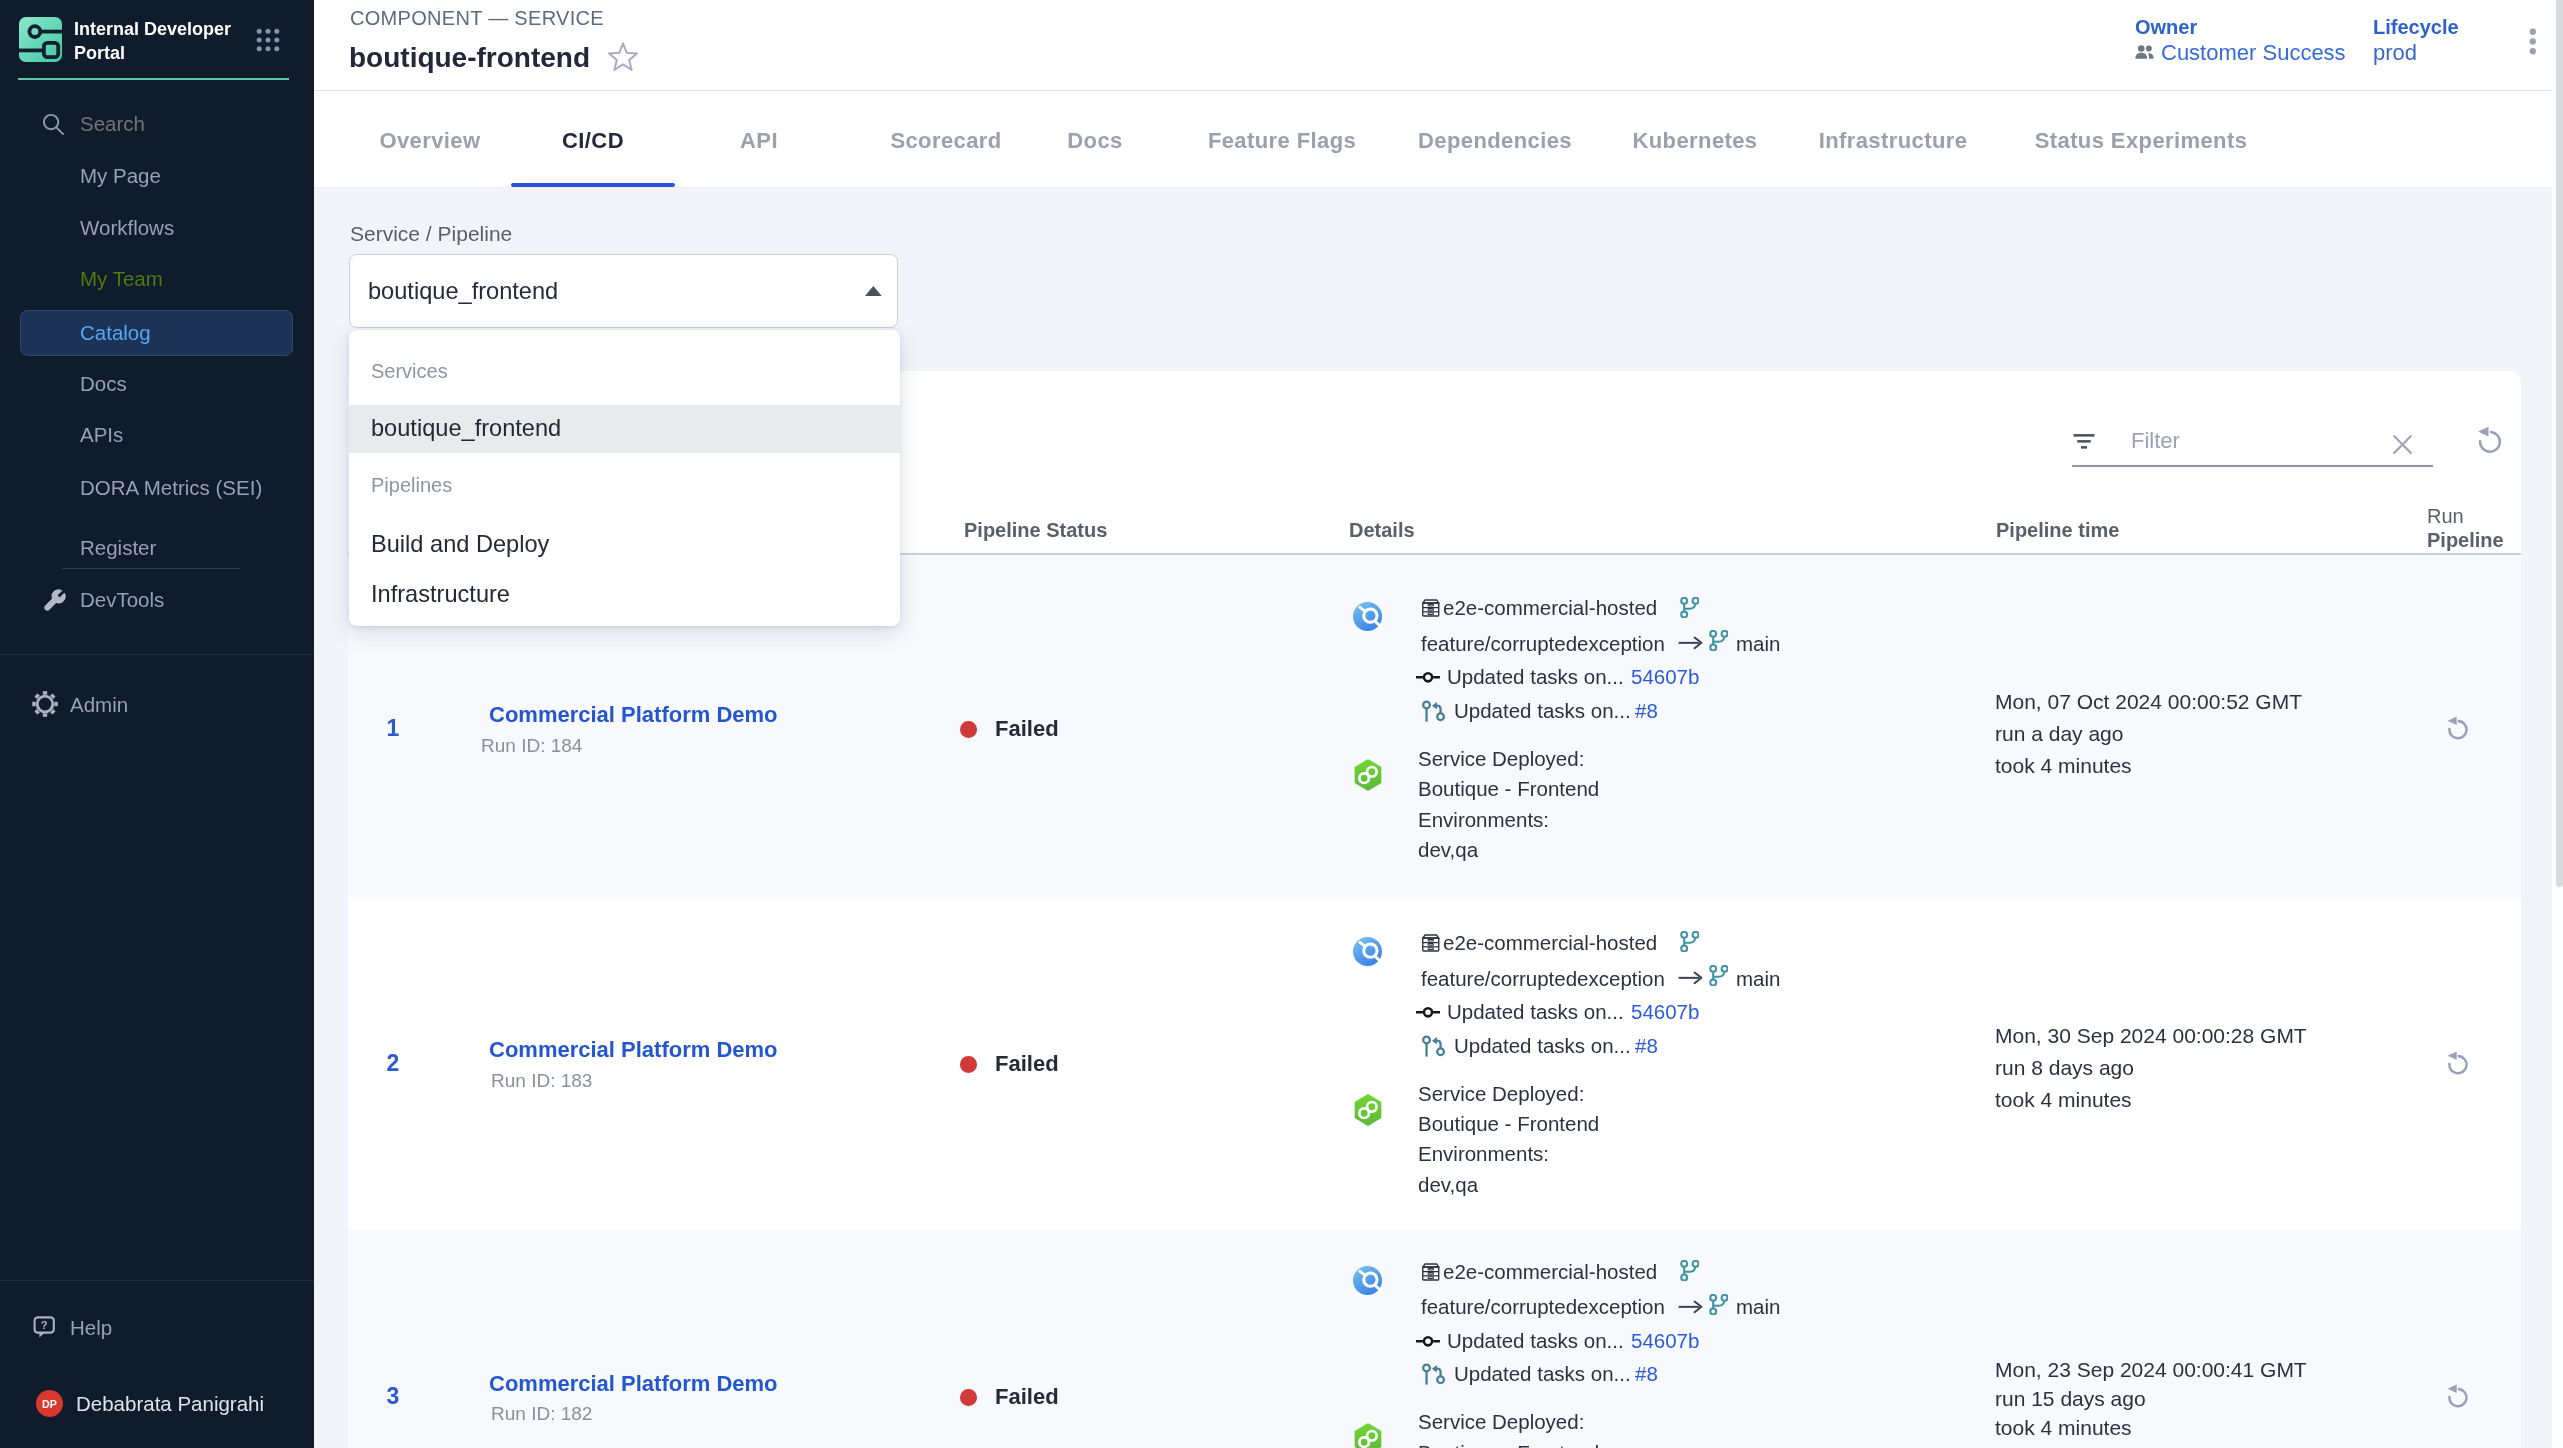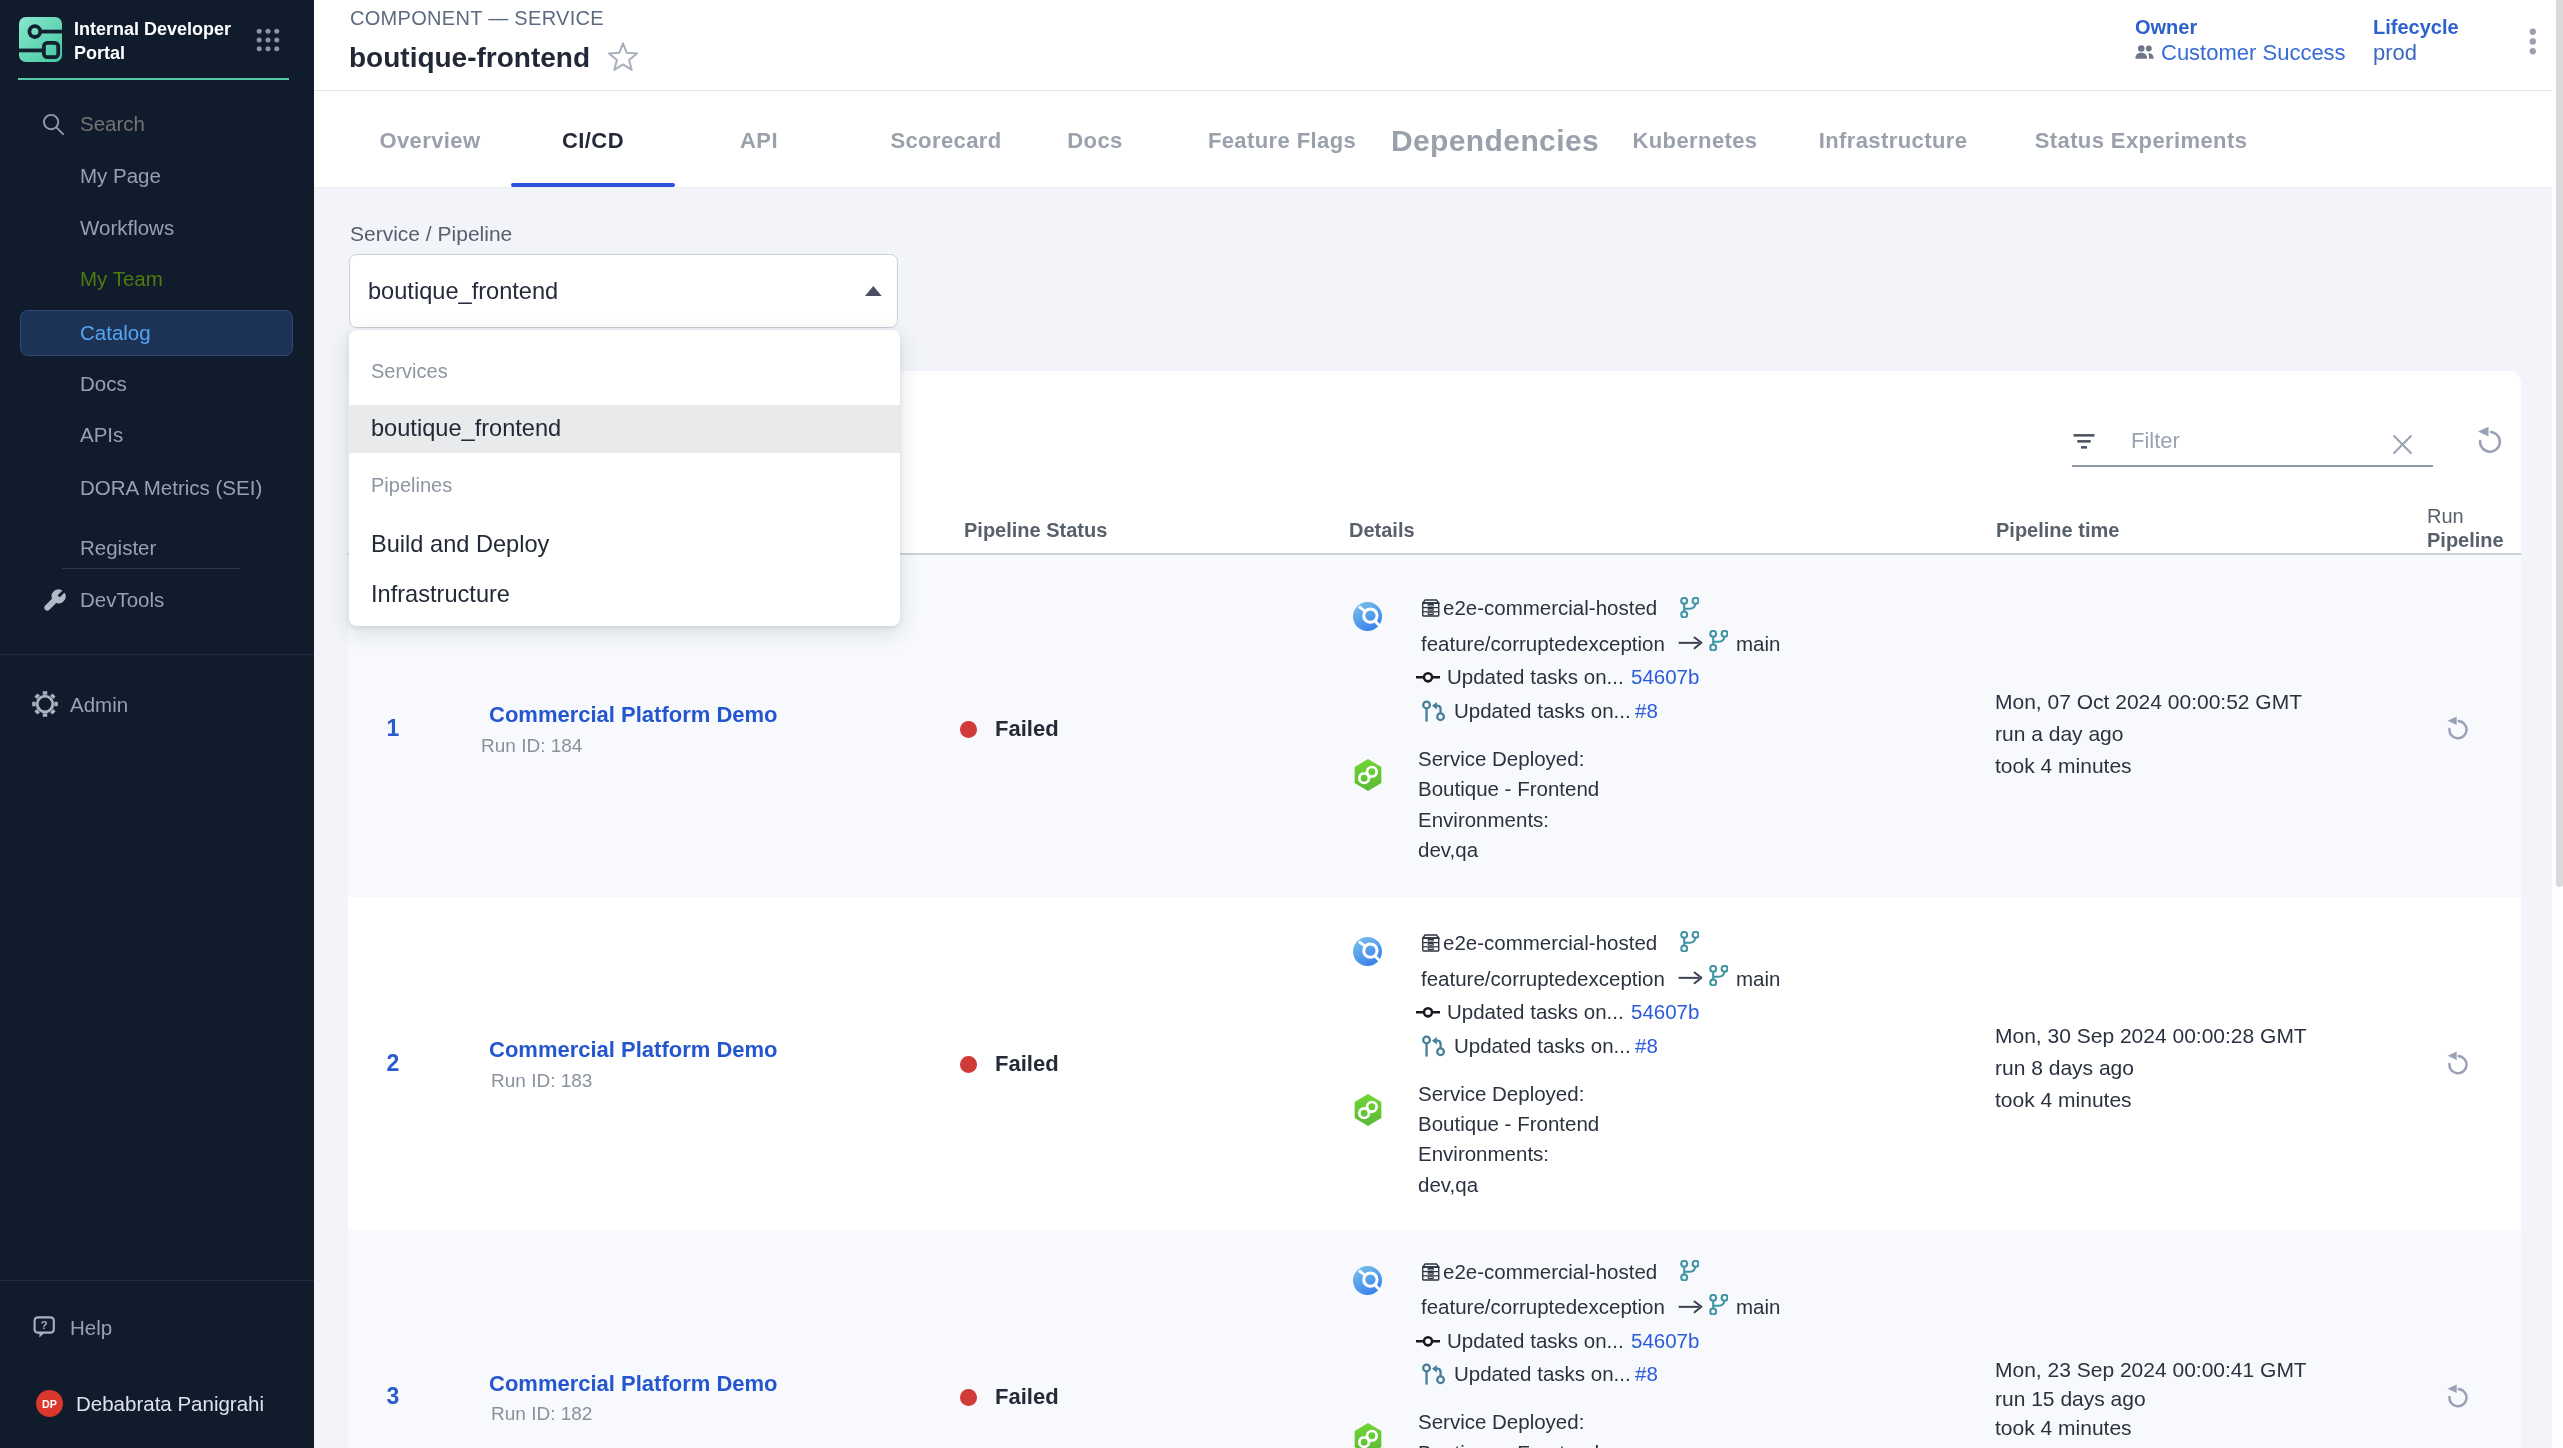--- a/index.html
+++ b/index.html
@@ -30,21 +30,21 @@
       <circle cx="5" cy="18" r="4.2" fill="#9aa0ad"></circle>
       <circle cx="5" cy="31" r="4.2" fill="#9aa0ad"></circle>
     </svg>
 <div style="position:absolute;left:314px;top:91px;width:2249px;height:97px;background:#fff;border-bottom:0.8px solid #eceef3;"></div>
 <div style="position:absolute;left:430px;top:141px;transform:translateY(-50%);font-size:22px;color:#9aa1ac;white-space:nowrap;font-weight:700;letter-spacing:0.4px;transform:translate(-50%,-50%);">Overview</div>
 <div style="position:absolute;left:593px;top:141px;transform:translateY(-50%);font-size:22px;color:#23293a;white-space:nowrap;font-weight:700;letter-spacing:0.4px;transform:translate(-50%,-50%);">CI/CD</div>
 <div style="position:absolute;left:759px;top:141px;transform:translateY(-50%);font-size:22px;color:#9aa1ac;white-space:nowrap;font-weight:700;letter-spacing:0.4px;transform:translate(-50%,-50%);">API</div>
 <div style="position:absolute;left:946px;top:141px;transform:translateY(-50%);font-size:22px;color:#9aa1ac;white-space:nowrap;font-weight:700;letter-spacing:0.4px;transform:translate(-50%,-50%);">Scorecard</div>
 <div style="position:absolute;left:1095px;top:141px;transform:translateY(-50%);font-size:22px;color:#9aa1ac;white-space:nowrap;font-weight:700;letter-spacing:0.4px;transform:translate(-50%,-50%);">Docs</div>
 <div style="position:absolute;left:1282px;top:141px;transform:translateY(-50%);font-size:22px;color:#9aa1ac;white-space:nowrap;font-weight:700;letter-spacing:0.4px;transform:translate(-50%,-50%);">Feature Flags</div>
-<div style="position:absolute;left:1495px;top:141px;transform:translateY(-50%);font-size:30px;color:#9aa1ac;white-space:nowrap;font-weight:700;letter-spacing:0.4px;transform:translate(-50%,-50%);">Dependencies</div>
+<div style="position:absolute;left:1495px;top:141px;transform:translateY(-50%);font-size:22px;color:#9aa1ac;white-space:nowrap;font-weight:700;letter-spacing:0.4px;transform:translate(-50%,-50%);">Dependencies</div>
 <div style="position:absolute;left:1695px;top:141px;transform:translateY(-50%);font-size:22px;color:#9aa1ac;white-space:nowrap;font-weight:700;letter-spacing:0.4px;transform:translate(-50%,-50%);">Kubernetes</div>
 <div style="position:absolute;left:1893px;top:141px;transform:translateY(-50%);font-size:22px;color:#9aa1ac;white-space:nowrap;font-weight:700;letter-spacing:0.4px;transform:translate(-50%,-50%);">Infrastructure</div>
 <div style="position:absolute;left:2141px;top:141px;transform:translateY(-50%);font-size:22px;color:#9aa1ac;white-space:nowrap;font-weight:700;letter-spacing:0.4px;transform:translate(-50%,-50%);">Status Experiments</div>
 <div style="position:absolute;left:511px;top:183px;width:164px;height:3.8px;background:#2d54d8;border-radius:2.3px;"></div>
 <svg style="position:absolute;left:2072px;top:433px;" width="24" height="16.7" viewBox="0 0 32 22" fill="none">
       <line x1="2" y1="3" x2="30" y2="3" stroke="#4c5360" stroke-width="3.4"></line>
       <line x1="7" y1="11" x2="25" y2="11" stroke="#4c5360" stroke-width="3.4"></line>
       <line x1="12" y1="19" x2="20" y2="19" stroke="#4c5360" stroke-width="3.4"></line>
     </svg>
 <div style="position:absolute;left:2131px;top:441px;transform:translateY(-50%);font-size:22px;color:#9ba3b2;white-space:nowrap;">Filter</div>

